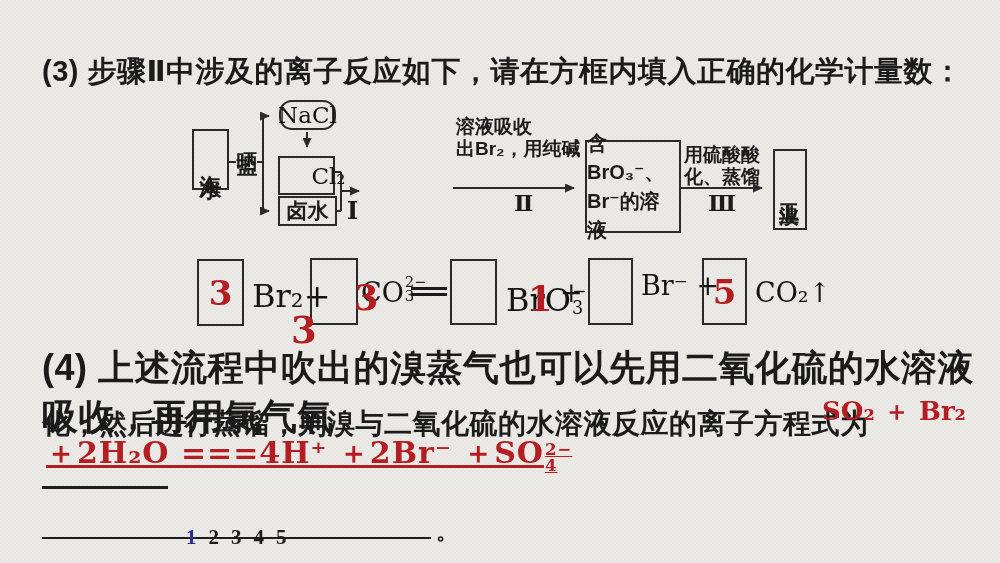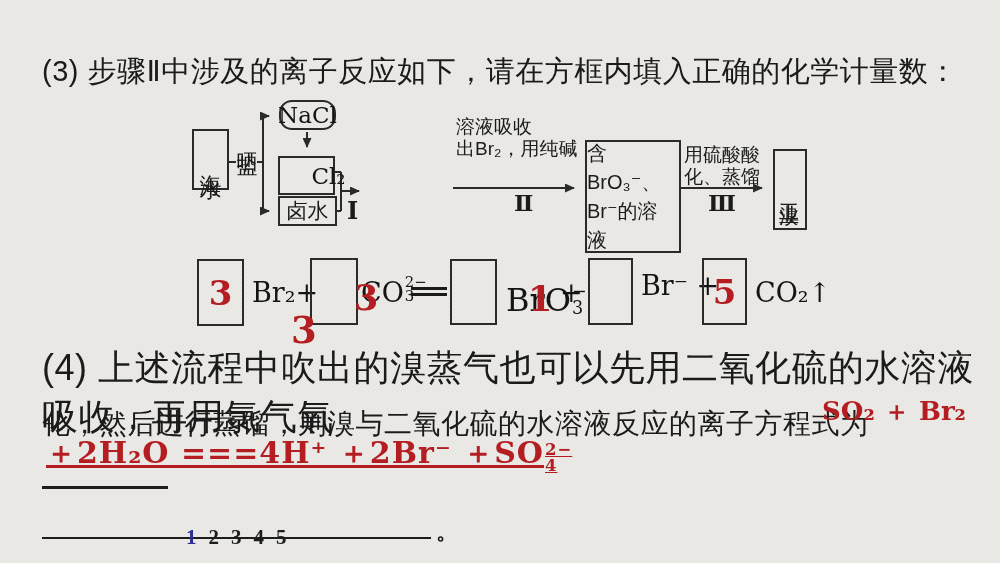--- a/index.html
+++ b/index.html
@@ -5,21 +5,21 @@
   html,body{margin:0;padding:0;}
   .stage{
     position:relative;width:1000px;height:563px;overflow:hidden;
     background-color:#e9e8e5;
     background-image:repeating-conic-gradient(#e7e6e3 0% 25%, #ebeae7 0% 50%);
     background-size:4px 4px;
     font-family:"Liberation Sans","DejaVu Sans",sans-serif;
     color:#1c1c1c;
   }
   .abs{position:absolute;}
-  .cn{font-family:"Liberation Sans","DejaVu Sans",sans-serif;font-weight:400;color:#1b1b1b;}
+  .cn{font-family:"Liberation Sans","DejaVu Sans",sans-serif;font-weight:700;color:#1b1b1b;}
   .formula{font-family:"DejaVu Serif","Liberation Serif",serif;color:#141414;}
   .box{position:absolute;border:2px solid #2a2a2a;box-sizing:border-box;
        display:flex;align-items:center;justify-content:center;}
   .vtext{writing-mode:vertical-rl;text-orientation:upright;}
   .red{color:#b41e22;font-family:"DejaVu Serif","Liberation Serif",serif;font-weight:700;}
   .coefbox{position:absolute;border:2px solid #2a2a2a;box-sizing:border-box;
        display:flex;align-items:center;justify-content:center;background:transparent;}
   .coefbox .val{font-size:34px;line-height:1;}
   .stack{display:inline-flex;flex-direction:column;align-items:flex-start;
        line-height:0.95;font-size:0.55em;margin-left:1px;position:relative;top:-0.12em;}
@@ -72,42 +72,42 @@
   <div class="abs romlabel" style="left:347px;top:196px;">Ⅰ</div>
 
 
   <div class="abs cn notetext" style="left:456px;top:116px;">
     <div>溶液吸收</div>
     <div>出Br₂，用纯碱</div>
   </div>
 
   <div class="abs romlabel" style="left:514px;top:189px;font-size:23px;">Ⅱ</div>
 
-  <div class="box" style="left:585px;top:140px;width:96px;height:113px;">
+  <div class="box" style="left:585px;top:140px;width:96px;height:93px;">
     <div class="cn" style="font-size:20px;line-height:29px;text-align:left;">
       <div>含BrO₃⁻、</div>
       <div>Br⁻的溶</div>
       <div>液</div>
     </div>
   </div>
 
   <div class="abs cn notetext" style="left:684px;top:144px;">
     <div>用硫酸酸</div>
     <div>化、蒸馏</div>
   </div>
 
   <div class="abs romlabel" style="left:708px;top:189px;font-size:23px;">Ⅲ</div>
 
   <div class="box cn vtext" style="left:773px;top:149px;width:34px;height:81px;font-size:20px;letter-spacing:1px;">工业溴</div>
 
   <div class="coefbox" style="left:197px;top:259px;width:47px;height:67px;">
     <span class="red val">3</span>
   </div>
 
-  <span class="abs formula" style="left:252px;top:277px;font-size:27px;">Br₂+</span>
+  <span class="abs formula" style="left:252px;top:277px;font-size:32px;">Br₂+</span>
 
   <div class="coefbox" style="left:310px;top:258px;width:48px;height:67px;">
     <span class="red val"></span>
   </div>
 
   <span class="abs red" style="left:291px;top:312px;font-size:37px;line-height:1;">3</span>
 
   <span class="abs formula" style="left:361px;top:277px;font-size:27px;display:inline-flex;align-items:flex-start;">
     <span>CO</span>
     <span class="stack">

